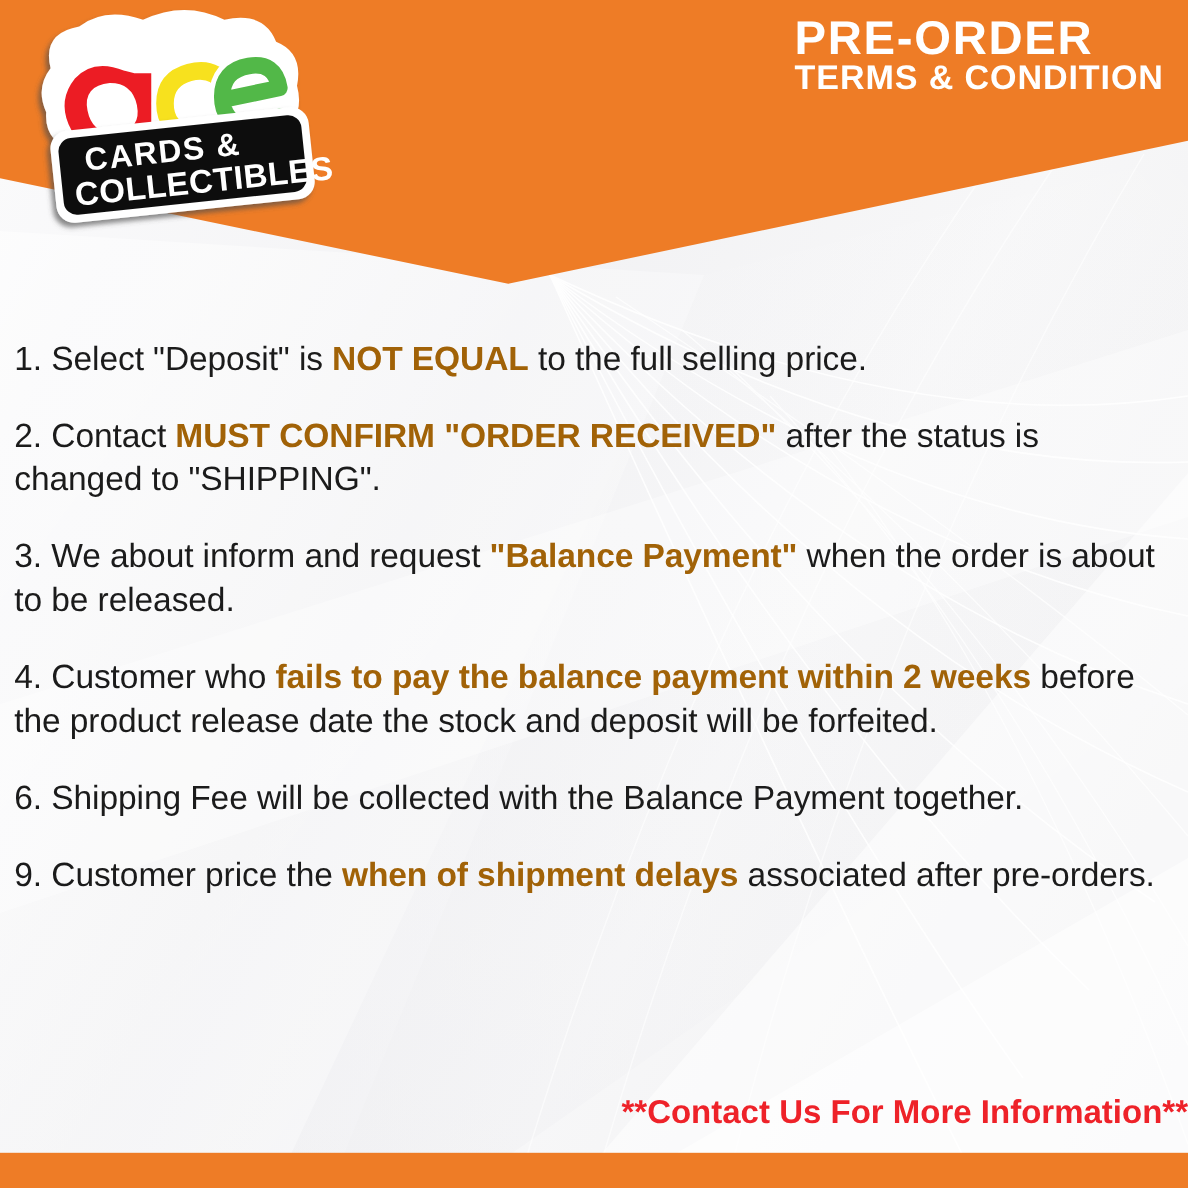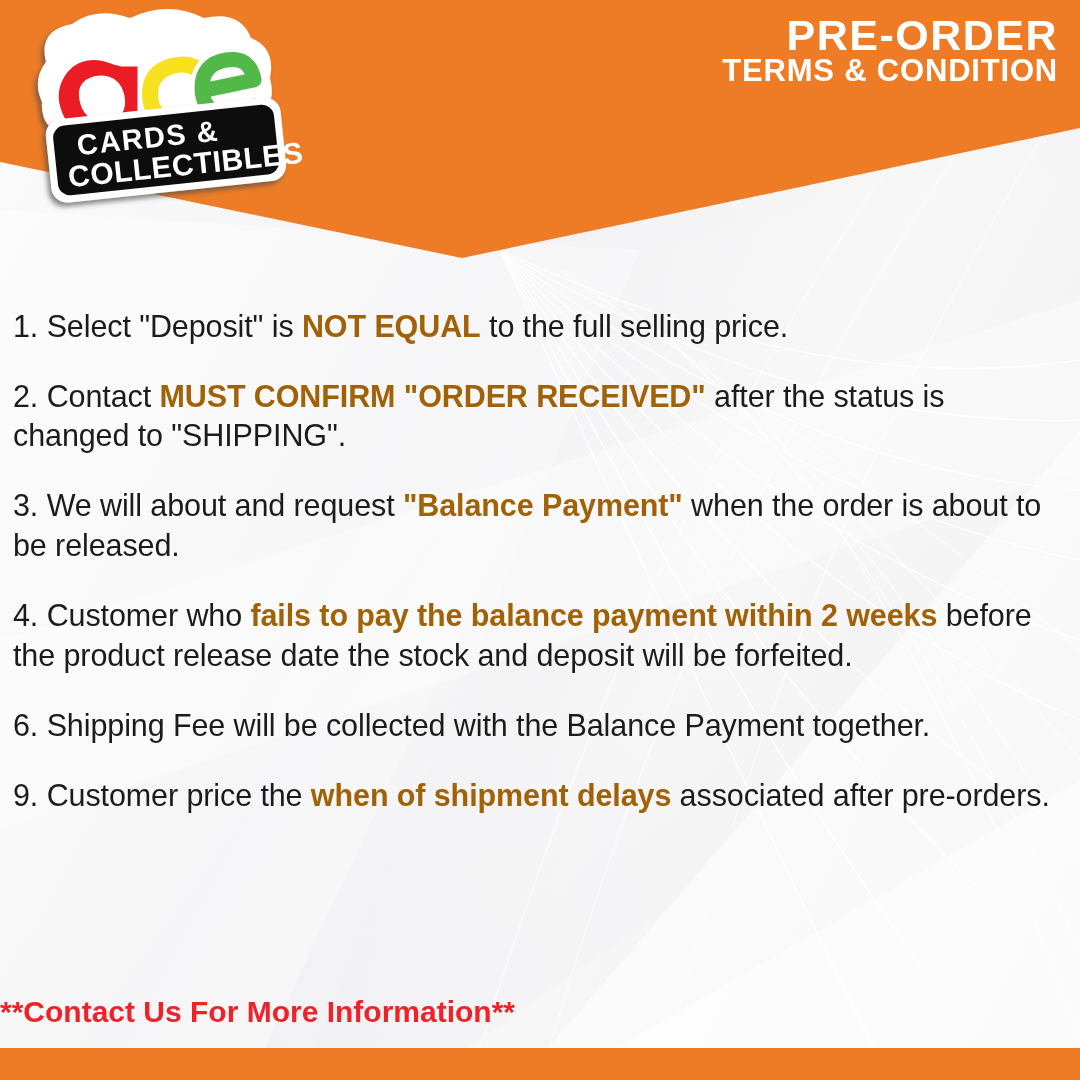--- a/index.html
+++ b/index.html
@@ -39,21 +39,21 @@
     height: 300px;
     pointer-events: none;
   }
   .header-shape svg { display:block; width:100%; height:100%; }
 
   
   .header-title {
     position: absolute;
     top: 14px;
     right: 22px;
-    text-align: right;
+    text-align: left;
     color: #ffffff;
     font-weight: bold;
     letter-spacing: 0.5px;
     line-height: 0.98;
     z-index: 6;
   }
   .header-title .line1 {
     display: block;
     font-size: 43px;
     letter-spacing: 1.5px;
@@ -98,21 +98,21 @@
     font-weight: bold;
     color: #a16207;
   }
 
   
   .footer-note {
     position: absolute;
     left: 0;
     right: 0;
     top: 995px;
-    text-align: left;
+    text-align: right;
     color: #ee2229;
     font-weight: bold;
     font-size: 30px;
     letter-spacing: 0px;
     z-index: 4;
   }
 
   
   .footer-bar {
     position: absolute;
@@ -224,21 +224,21 @@
       <g transform="rotate(-6 148 146)">
         <text x="60" y="142" font-family="'Liberation Sans', sans-serif" font-size="29" font-weight="bold" fill="#ffffff" letter-spacing="1.5">CARDS &amp;</text>
         <text x="48" y="173" font-family="'Liberation Sans', sans-serif" font-size="30" font-weight="bold" fill="#ffffff" letter-spacing="0.5">COLLECTIBLES</text>
       </g>
     </svg>
   </div>
 
   <div class="terms">
       <p class="term"><span class="num">1. </span><span>Select "Deposit" is </span><em class="hl">NOT EQUAL</em><span> to the full selling price.</span></p>
       <p class="term"><span class="num">2. </span><span>Contact </span><em class="hl">MUST CONFIRM "ORDER RECEIVED"</em><span> after the status is changed to "SHIPPING".</span></p>
-      <p class="term"><span class="num">3. </span><span>We will about and request </span><em class="hl">"Balance Payment"</em><span> when the order is about to be released.</span></p>
+      <p class="term"><span class="num">3. </span><span>We about inform and request </span><em class="hl">"Balance Payment"</em><span> when the order is about to be released.</span></p>
       <p class="term"><span class="num">4. </span><span>Customer who </span><em class="hl">fails to pay the balance payment within 2 weeks</em><span> before the product release date the stock and deposit will be forfeited.</span></p>
       <p class="term"><span class="num">6. </span><span>Shipping Fee will be collected with the Balance Payment together.</span></p>
       <p class="term"><span class="num">9. </span><span>Customer price the </span><em class="hl">when of shipment delays</em><span> associated after pre-orders.</span></p>
     </div>
 
   <div class="footer-note">**Contact Us For More Information**</div>
 
   <div class="footer-bar"></div>
 
 </div>

